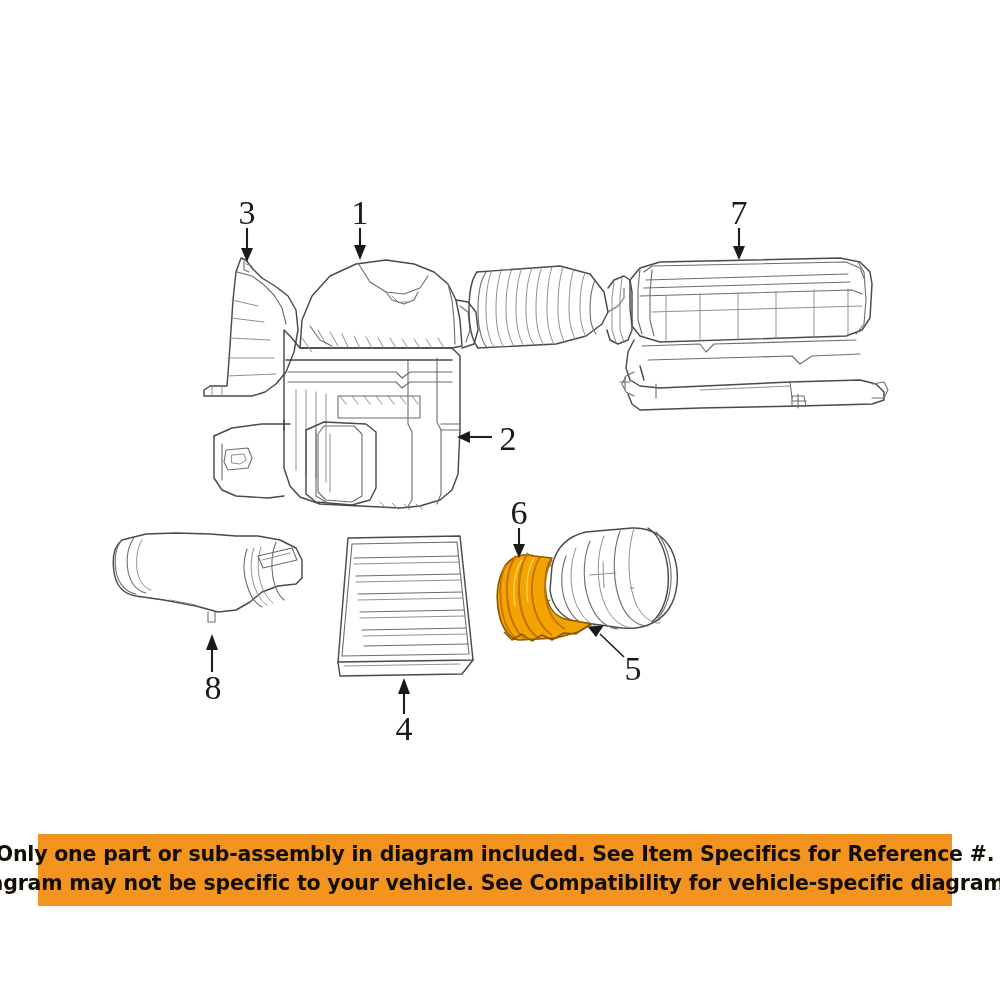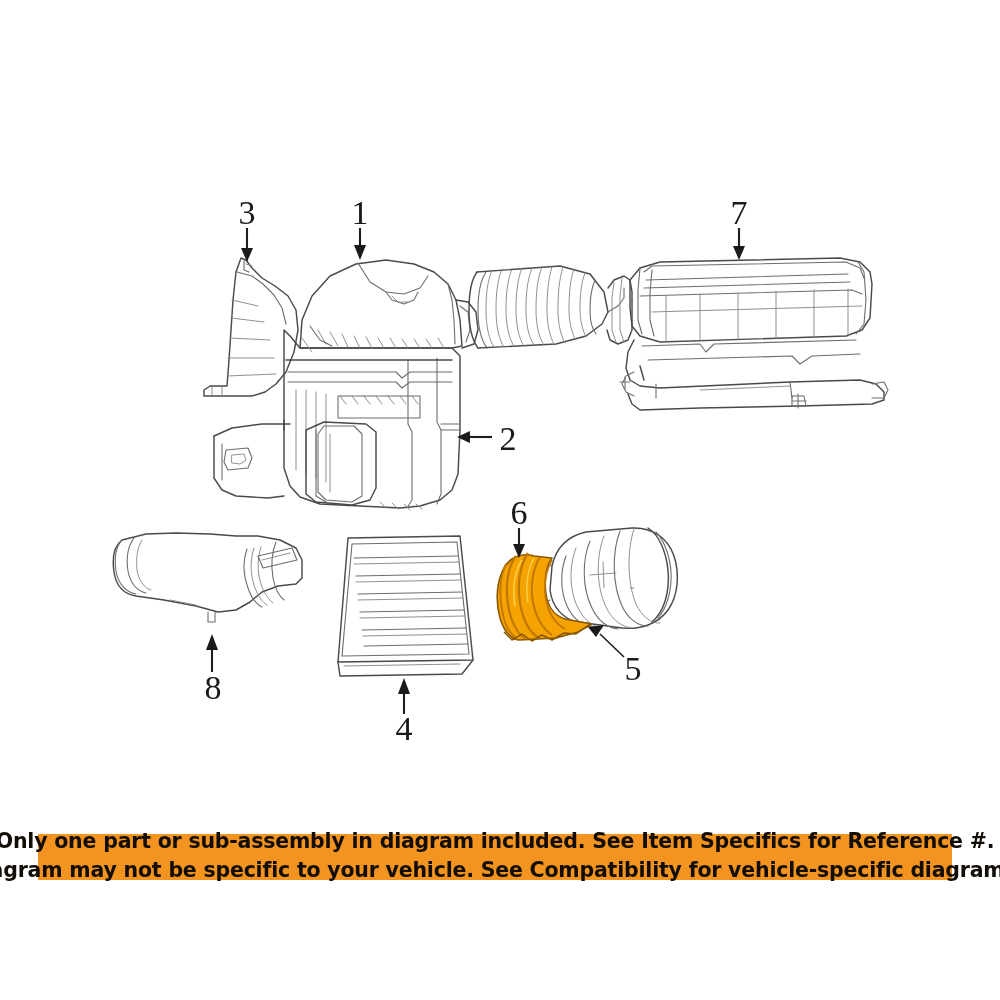--- a/index.html
+++ b/index.html
@@ -71,21 +71,21 @@
     fill: #1a1a1a;
     stroke: none;
   }
 
   
   #notice-banner {
     position: absolute;
     left: 38px;
     top: 834px;
     width: 914px;
-    height: 46px;
+    height: 72px;
     background: #F2941F;
     box-sizing: border-box;
     display: flex;
     flex-direction: column;
     align-items: center;
     justify-content: center;
     padding: 2px 8px 4px 8px;
   }
   .banner-line {
     font-family: "DejaVu Sans", sans-serif;

